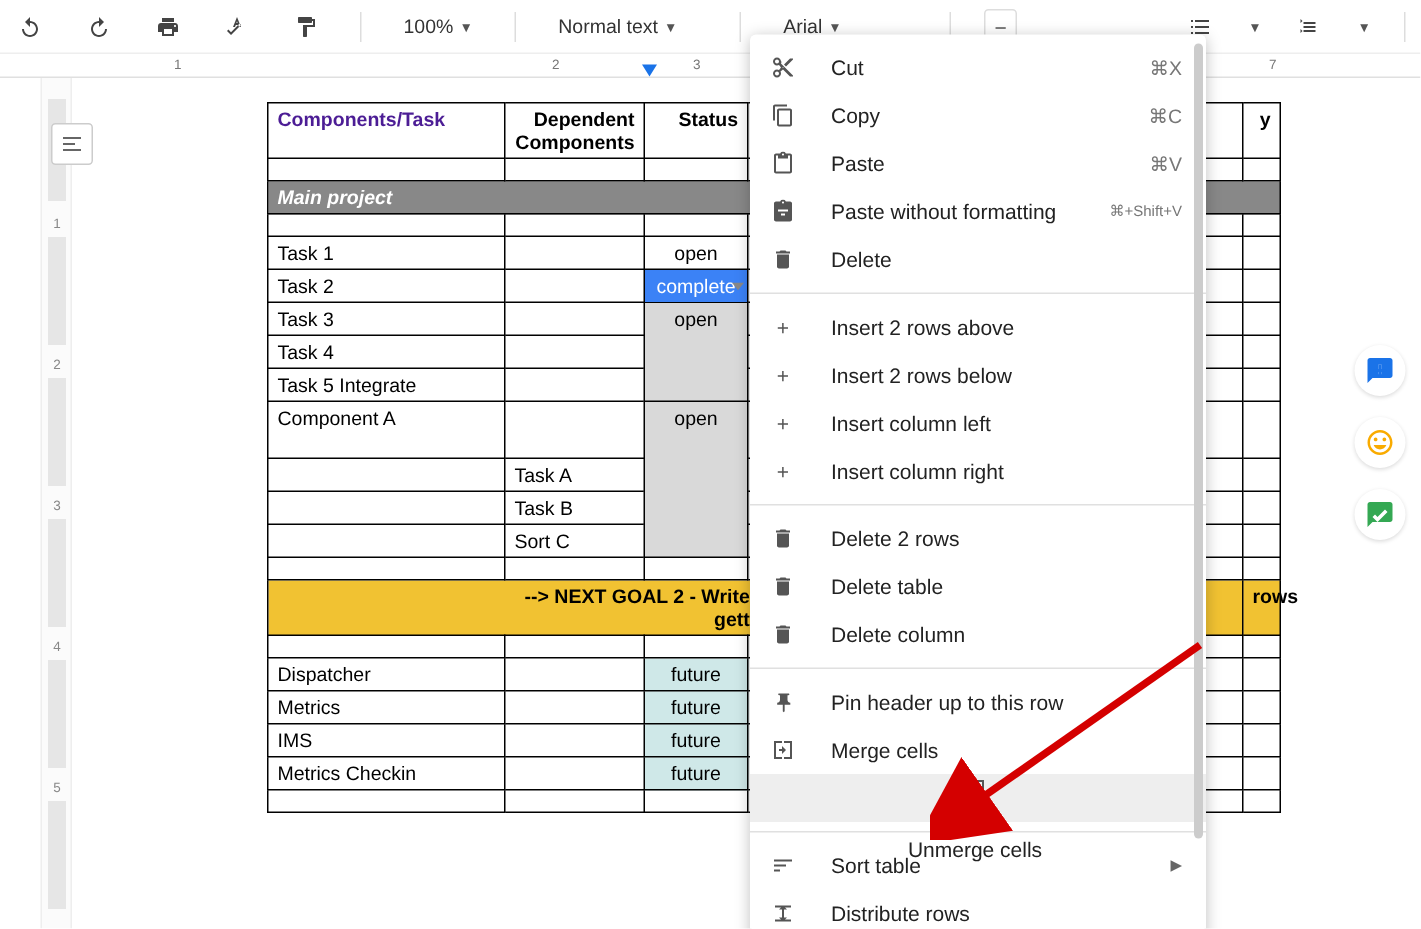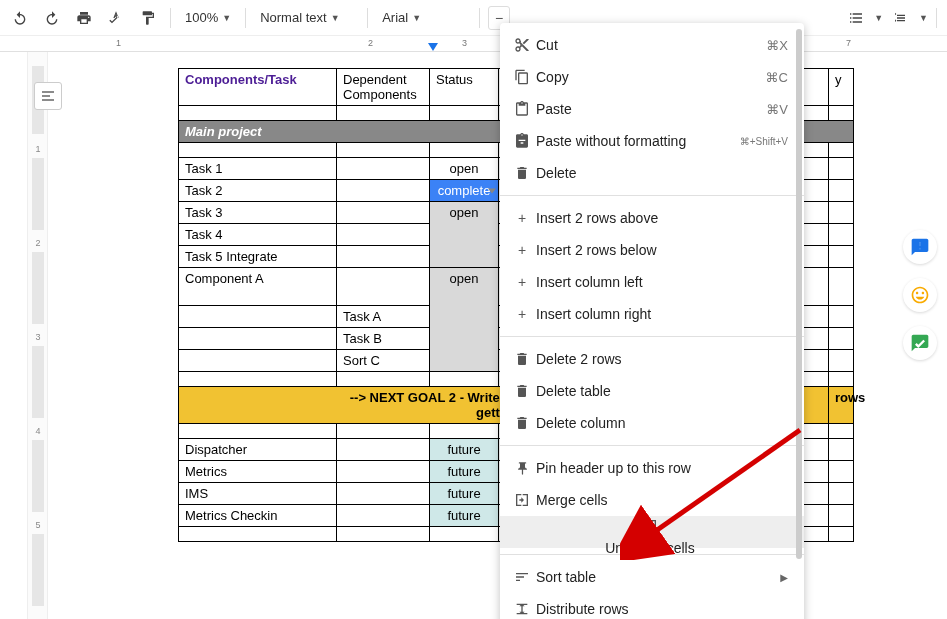--- a/index.html
+++ b/index.html
@@ -1,19 +1,19 @@
 <!DOCTYPE html>
 <html><head>
 <meta charset="utf-8">
 <style>
 * { box-sizing: border-box; margin: 0; padding: 0; }
 body { font-family: Arial, sans-serif; font-size: 13px; background: #fff; overflow: hidden; width: 947px; height: 619px; position: relative; }
 
 
-.toolbar { height: 36px; display: flex; align-items: center; padding: 0 6px; gap: 4px; border-bottom: 1px solid #eee; }
+.toolbar { height: 36px; display: flex; align-items: center; padding: 0 6px; gap: 18px; border-bottom: 1px solid #eee; }
 .tb-btn { width: 28px; height: 28px; display: flex; align-items: center; justify-content: center; border-radius: 4px; color: #444; }
 .tb-sep { width: 1px; height: 20px; background: #ddd; margin: 0 4px; }
 .tb-select { display: flex; align-items: center; height: 28px; padding: 0 6px; gap: 4px; font-size: 13px; color: #333; }
 .tb-select .caret { font-size: 9px; color: #555; }
 .fontsize-box { display: flex; align-items: center; border: 1px solid #ddd; border-radius: 3px; height: 24px; }
 .fontsize-box .minus, .fontsize-box .plus { width: 20px; text-align: center; font-size: 14px; color: #555; }
 
 
 .ruler-h { height: 16px; background: #fff; border-bottom: 1px solid #e0e0e0; position: relative; display: flex; }
 .ruler-left-pad { width: 68px; }
@@ -30,35 +30,35 @@
 
 .outline-box { position: absolute; left: 34px; top: 82px; width: 28px; height: 28px; border: 1px solid #ccc; border-radius: 3px; display: flex; align-items: center; justify-content: center; color: #666; background: #fff; }
 
 
 .doc-area { position: absolute; left: 178px; top: 68px; width: 675px; }
 .doc-table { border-collapse: collapse; width: 100%; table-layout: fixed; }
 .doc-table td { border: 1px solid #000; padding: 3px 6px; height: 19px; font-size: 13px; vertical-align: top; }
 .col1 { width: 158px; }
 .col2 { width: 93px; }
 .col3 { width: 69px; }
-.hdr { font-weight: normal; font-size: 12px; }
+.hdr { font-weight: bold; font-size: 12px; text-align: right; }
 .redtext { color: #4c1d95; font-weight: bold; font-size: 12px; }
 .mainproj { background: #888; color: #fff; font-size: 24px; font-weight: bold; padding: 8px 6px; font-style: italic; }
 .spacer-row td { height: 15px; }
 .status-open { text-align: center; }
 .status-complete { background: #3b82f6; color: #fff; text-align: center; }
 .greybg { background: #d9d9d9; text-align: center; vertical-align: middle; }
 .goalrow { background: #f1c232; font-weight: bold; text-align: center; padding: 6px; font-size: 12px; }
 .future { background: #cfe8e8; text-align: center; }
 .cell-dd { position: relative; }
 .cell-dd::after { content: ''; position: absolute; right: 2px; top: 50%; transform: translateY(-50%); width: 0; height: 0; border-left: 4px solid transparent; border-right: 4px solid transparent; border-top: 5px solid #888; }
 
 
 .ctx-menu { position: absolute; left: 500px; top: 23px; width: 304px; background: #fff; border-radius: 4px; box-shadow: 0 2px 10px rgba(0,0,0,0.25); padding: 6px 0; z-index: 100; font-size: 14px; color: #222; }
-.ctx-item { display: flex; align-items: center; height: 32px; padding: 0 16px 0 12px; gap: 4px; }
+.ctx-item { display: flex; align-items: center; height: 32px; padding: 0 16px 0 12px; gap: 22px; }
 .ctx-item:hover, .ctx-item.hovered { background: #eee; flex-direction: column; }
 .ctx-icon { width: 20px; height: 20px; display: flex; align-items: center; justify-content: center; color: #555; flex-shrink: 0; }
 .ctx-label { flex: 1; }
 .ctx-shortcut { color: #777; font-size: 13px; }
 .ctx-sep { height: 1px; background: #e0e0e0; margin: 6px 0; }
 .ctx-scrollbar { position: absolute; right: 2px; top: 6px; width: 6px; height: 530px; background: #ccc; border-radius: 3px; }
 .ctx-submenu { font-size: 10px; color: #666; }
 
 
 .right-rail { position: absolute; right: 10px; top: 230px; display: flex; flex-direction: column; gap: 14px; }

